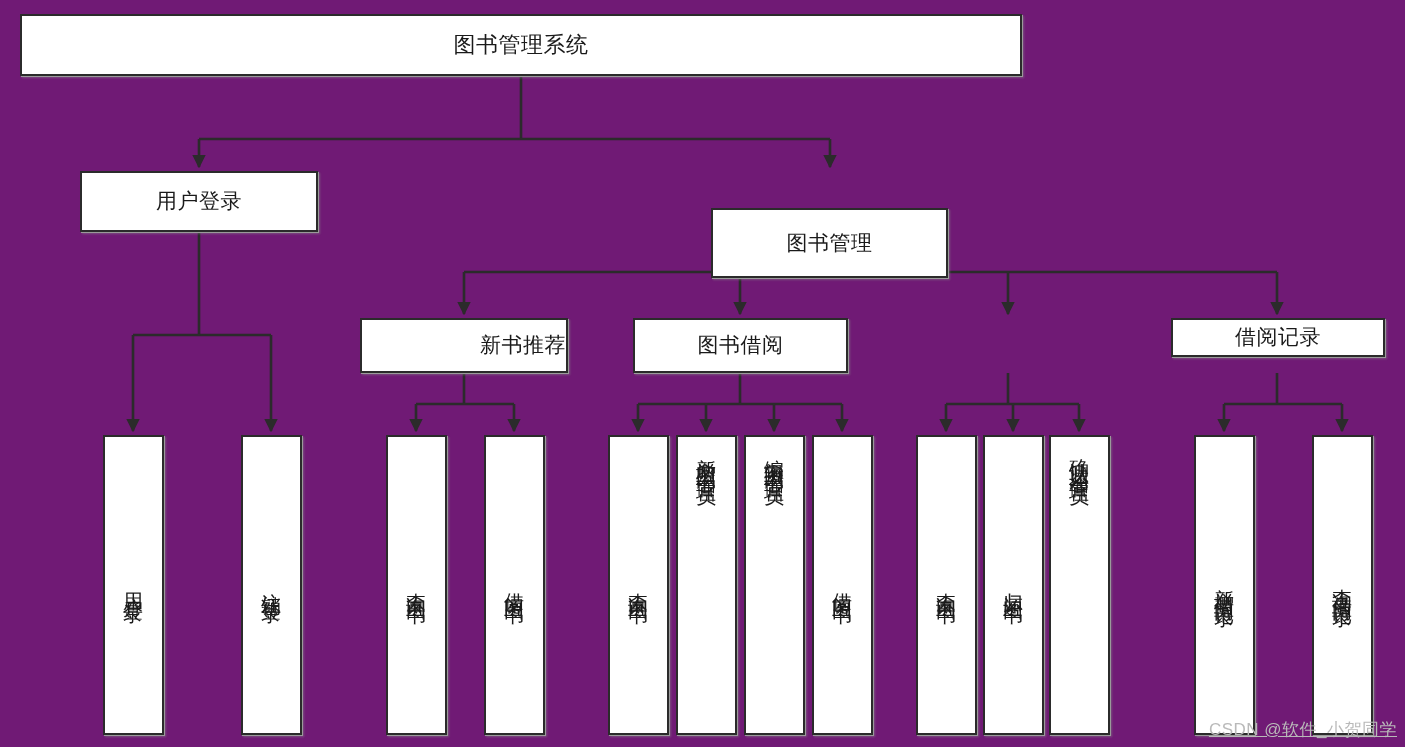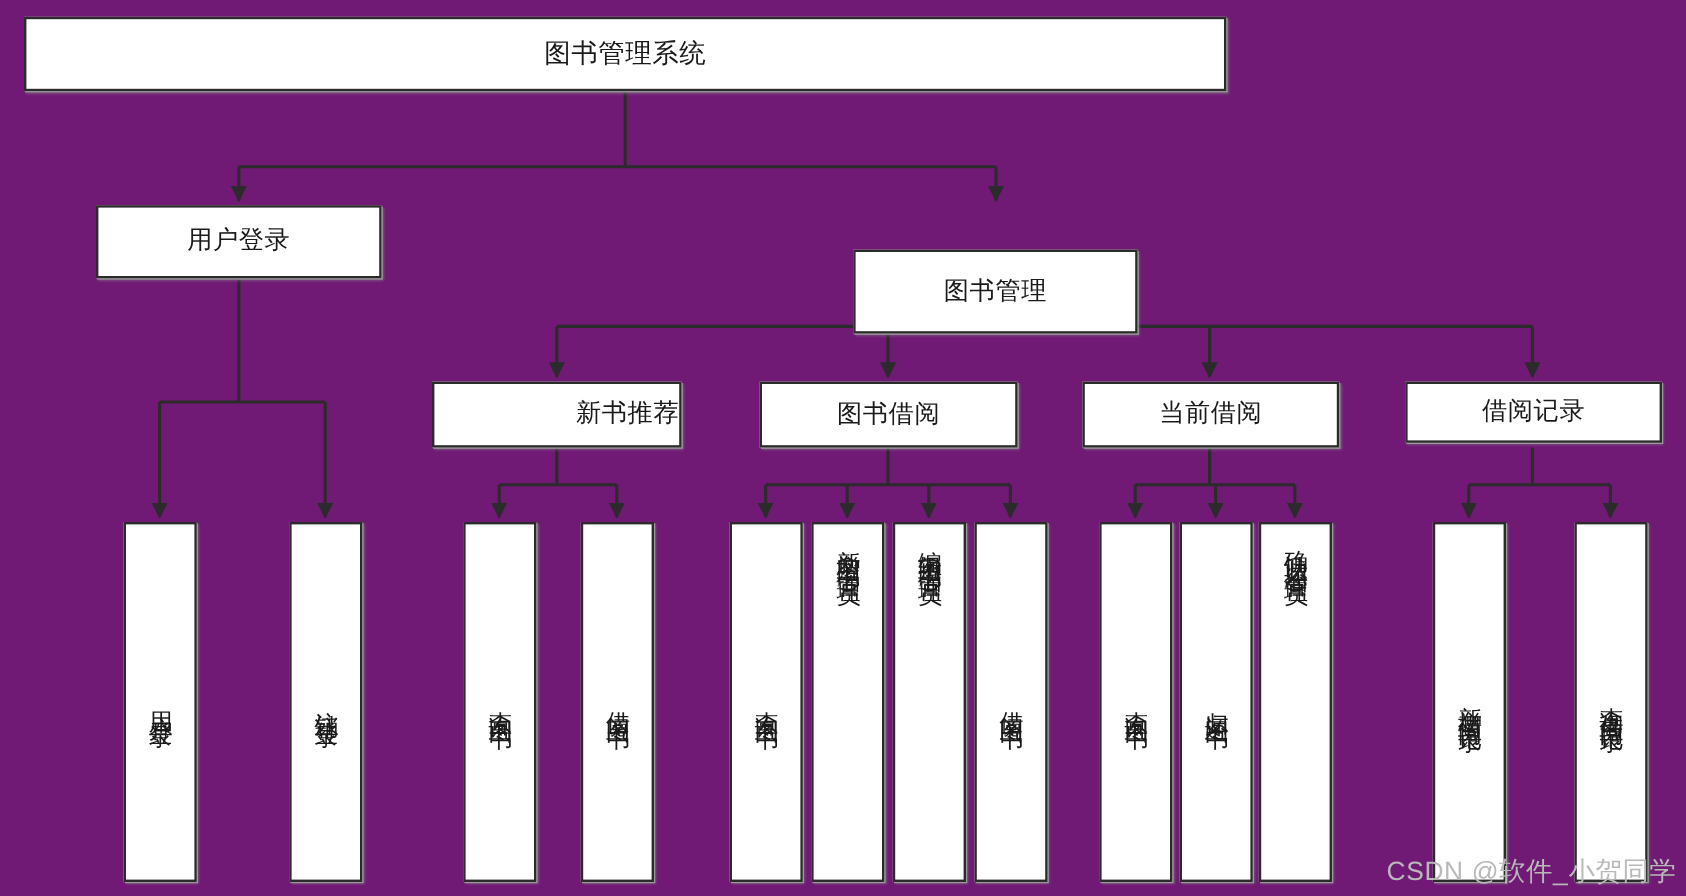--- a/index.html
+++ b/index.html
@@ -67,26 +67,27 @@
     text-align: center;
     height: auto;
   }
   .node.v.mid { align-items: center; }
   .node.v.top { align-items: flex-start; padding-top: 6px; }
 
   #watermark {
     position: absolute;
     right: 8px;
     bottom: 6px;
-    font-size: 22px;
+    font-size: 17px;
     color: #b9b9b9;
     letter-spacing: 0.5px;
     white-space: nowrap;
     z-index: 5;
     font-family: "Liberation Sans", "DejaVu Sans", sans-serif;
+    text-decoration: underline;
   }
 </style>
 </head>
 <body>
 
 <div id="canvas">
 
   <svg id="edges" viewBox="0 0 1405 747" xmlns="http://www.w3.org/2000/svg">
     <defs>
       <marker id="arrow" viewBox="0 0 10 10" refX="9" refY="5" markerWidth="5.2" markerHeight="5.2" orient="auto-start-reverse">
@@ -147,24 +148,21 @@
   <div class="node h" style="left:711px; top:171px; width:237px; height:70px;margin-top:37px;">
     <span class="label">图书管理</span>
   </div>
 
   <div class="node h" style="left:360px; top:318px; width:208px; height:55px;justify-content:flex-end;">
     <span class="label">新书推荐</span>
   </div>
   <div class="node h" style="left:633px; top:318px; width:215px; height:55px;font-family:Liberation Serif, serif;">
     <span class="label">图书借阅</span>
   </div>
-  <div class="node h" style="left:902px; top:318px; width:214px; height:55px;">
-    <span class="label">当前借阅</span>
-  </div>
-  <div class="node h" style="left:1171px; top:318px; width:214px; height:51px;">
+  <div class="node h" style="left:1171px; top:318px; width:214px; height:39px;">
     <span class="label">借阅记录</span>
   </div>
 
   <div class="node v mid" style="left:103px; top:435px; width:61px; height:300px;">
     <span class="label">用户登录</span>
   </div>
   <div class="node v mid" style="left:241px; top:435px; width:61px; height:300px;">
     <span class="label">注销登录</span>
   </div>
 

